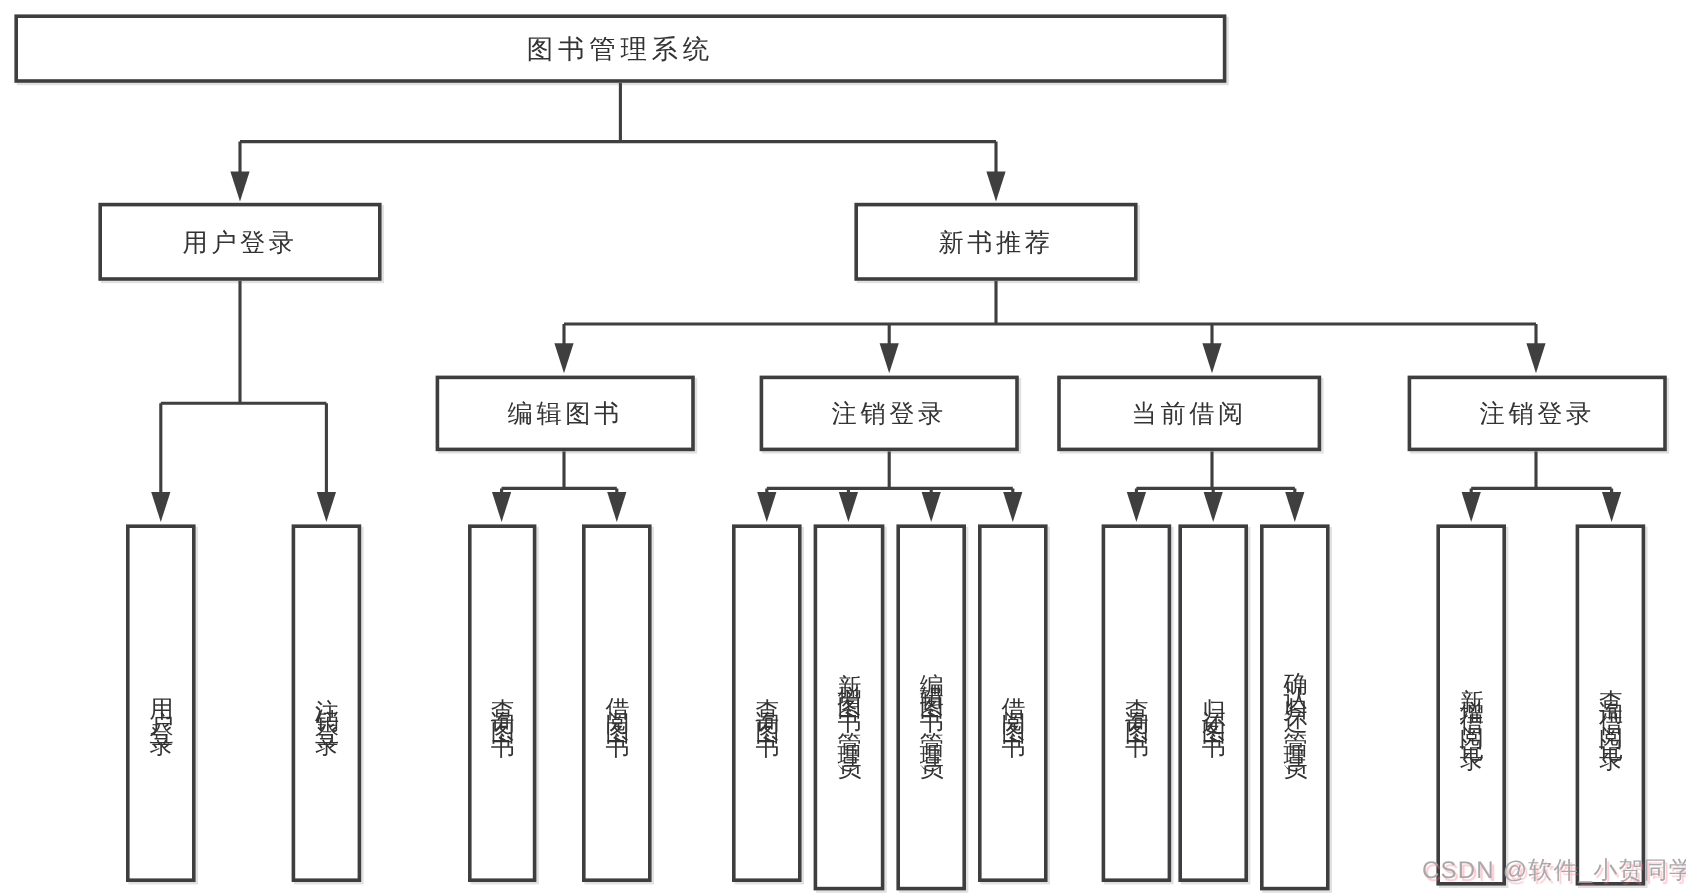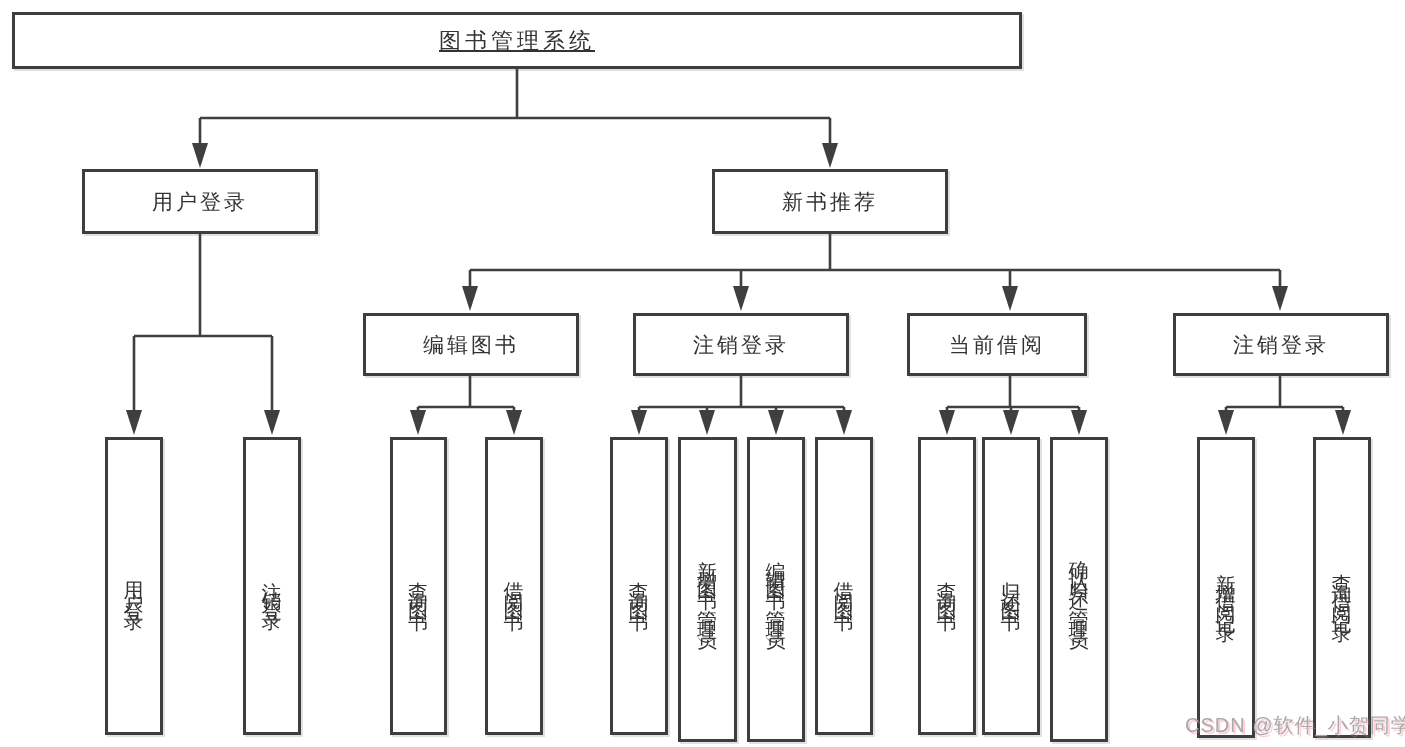--- a/index.html
+++ b/index.html
@@ -19,21 +19,21 @@
     position: absolute;
     box-sizing: border-box;
     border: 3px solid #3e3e40;
     background: #ffffff;
     display: flex;
     align-items: center;
     justify-content: center;
     box-shadow: 2px 2px 0 rgba(90,90,95,0.18);
   }
   .hbox { font-size: 21px; letter-spacing: 3px; white-space: nowrap; }
-  .root-box { font-size: 22px; letter-spacing: 4px; text-decoration: underline; }
+  .root-box { font-size: 22px; letter-spacing: 4px; }
   .vtext {
     writing-mode: vertical-rl;
     text-orientation: mixed;
     font-size: 20px;
     line-height: 1;
     letter-spacing: 10px;
     white-space: nowrap;
   }
   .watermark {
     position: absolute;
@@ -100,21 +100,21 @@
   <div class="box hbox" style="left:712px; top:169px; width:236px; height:65px">
     <span>新书推荐</span>
   </div>
 
   <div class="box hbox" style="left:363px; top:313px; width:216px; height:63px">
     <span>编辑图书</span>
   </div>
   <div class="box hbox" style="left:633px; top:313px; width:216px; height:63px">
     <span>注销登录</span>
   </div>
-  <div class="box hbox" style="left:907px; top:313px; width:180px; height:63px">
+  <div class="box hbox" style="left:881px; top:313px; width:220px; height:63px">
     <span>当前借阅</span>
   </div>
   <div class="box hbox" style="left:1173px; top:313px; width:216px; height:63px">
     <span>注销登录</span>
   </div>
 
   <div class="box" style="left:105px; top:437px; width:58px; height:298px">
     <span class="vtext">用户登录</span>
   </div>
   <div class="box" style="left:243px; top:437px; width:58px; height:298px">

